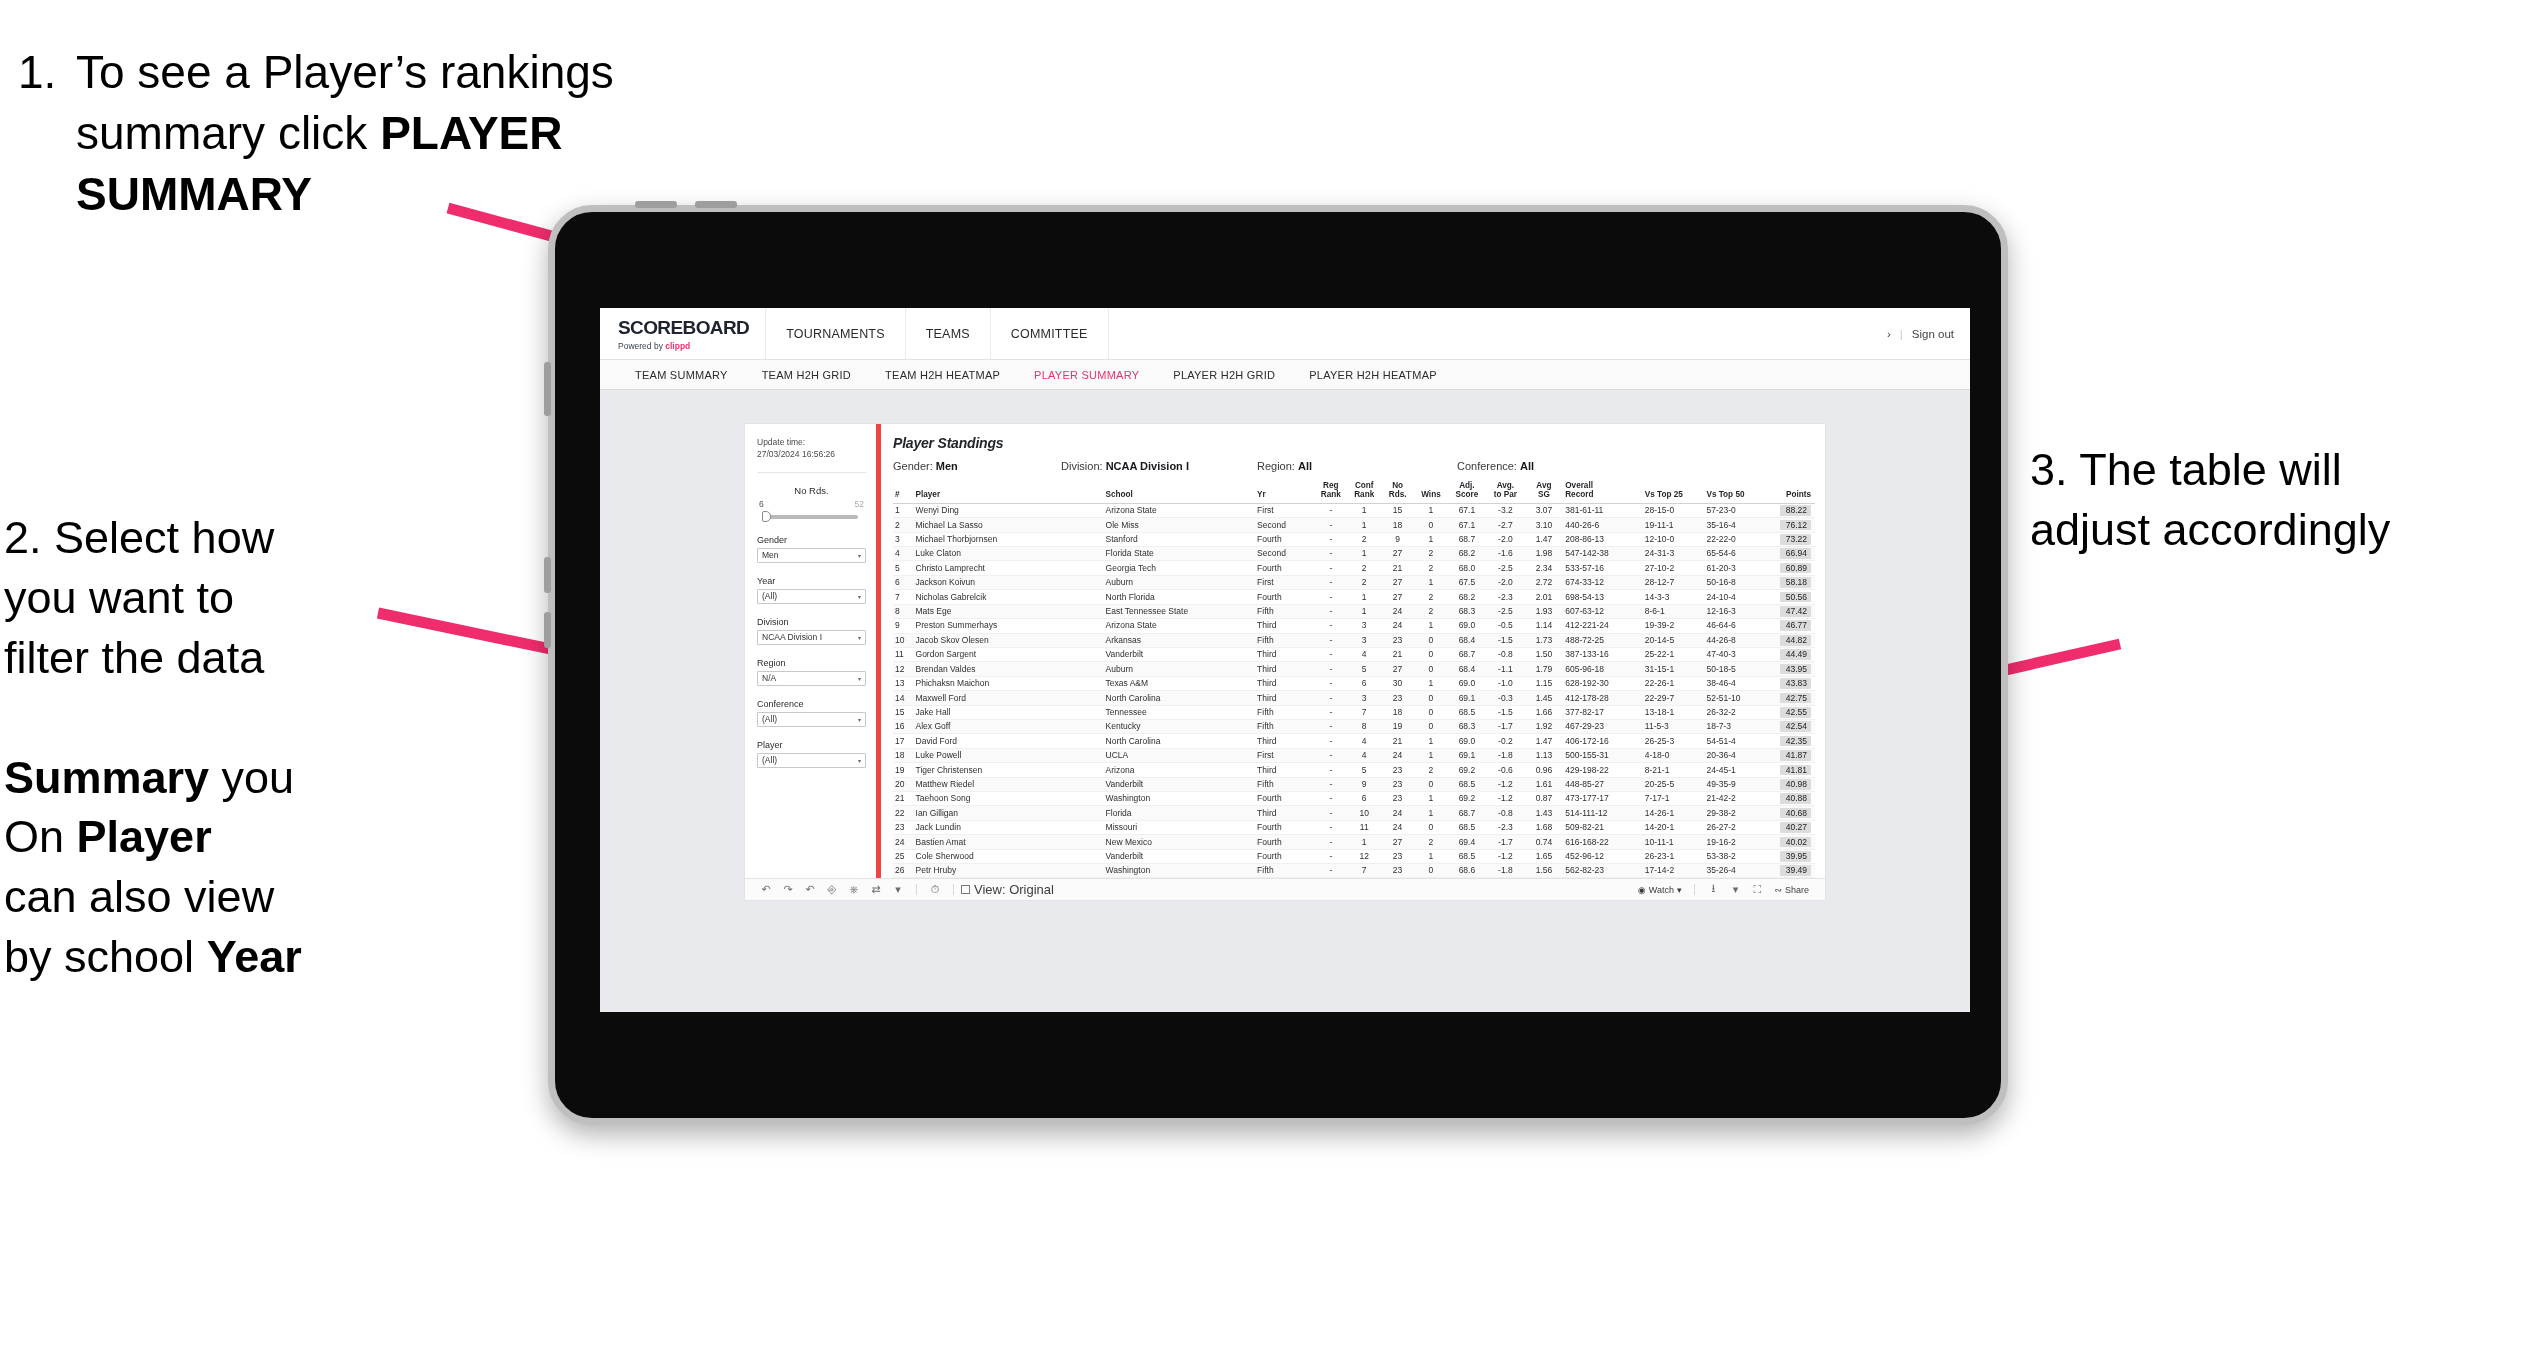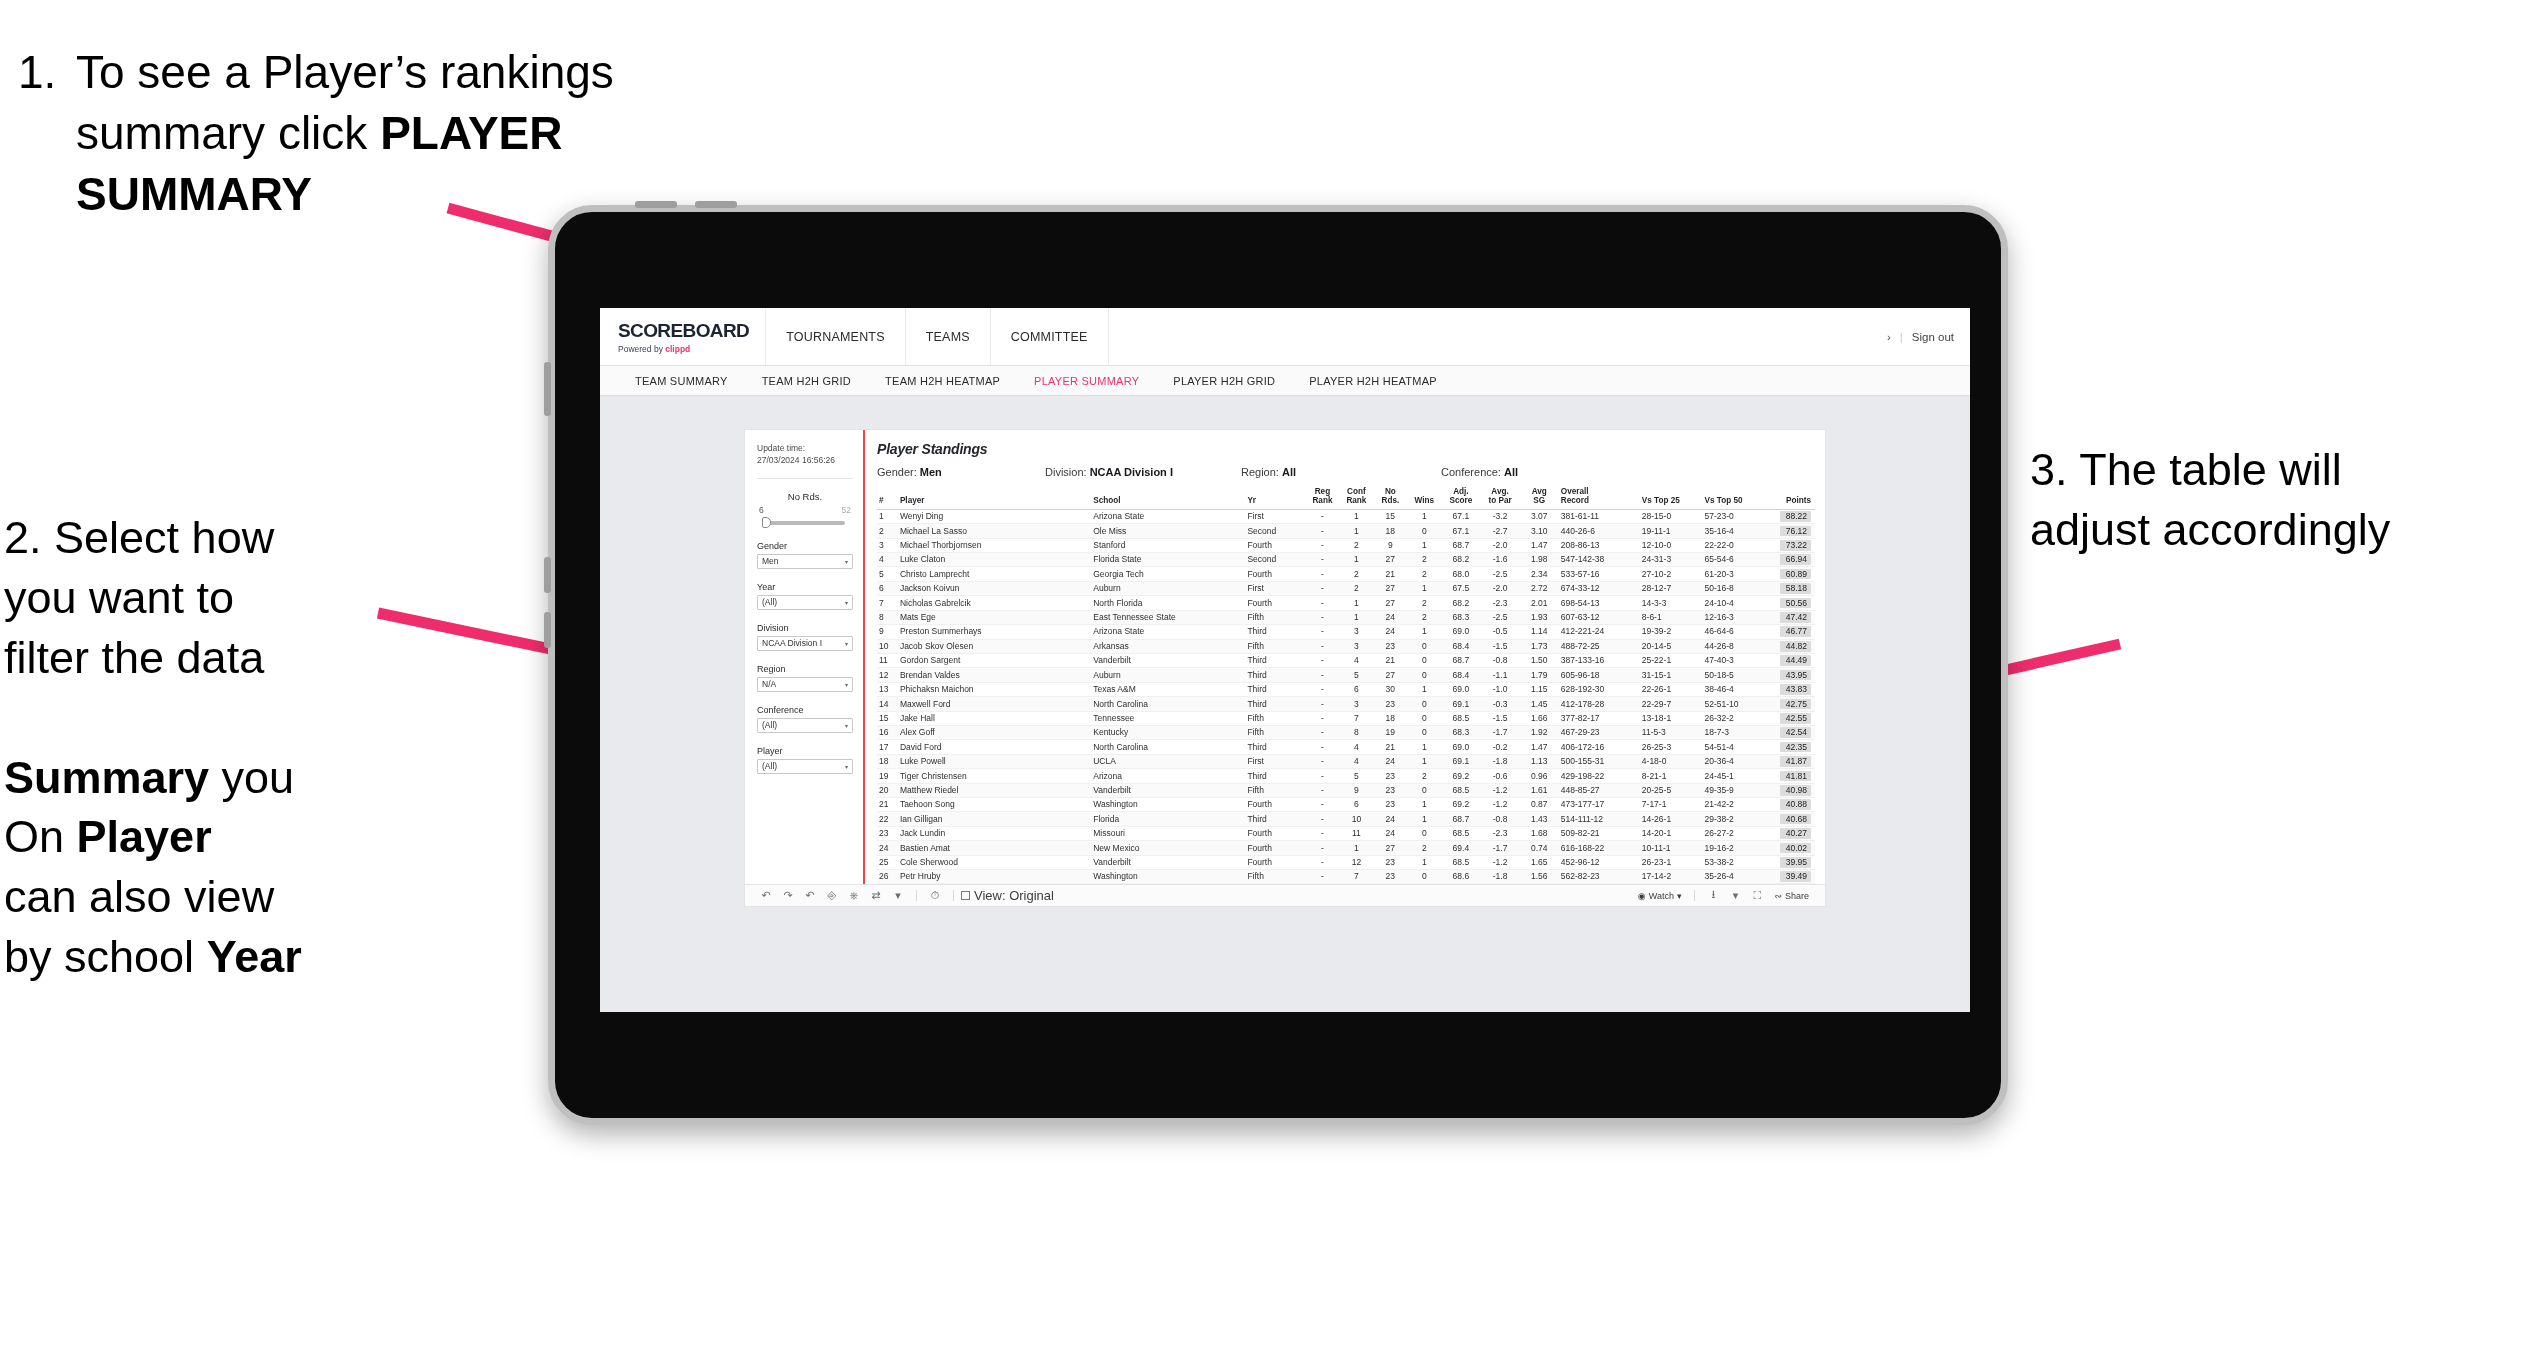--- a/index.html
+++ b/index.html
@@ -48,21 +48,21 @@
   .sb1{ top:150px; height:54px; } .sb2{ top:345px; height:36px; } .sb3{ top:400px; height:36px; }
 
   #screen {
     position:absolute; left:45px; top:96px;
     width: 1370px; height: 704px;
     background:#e9eaee; overflow:hidden;
   }
 
   
   .app-header{
-    height:58px; background:#fff; display:flex; align-items:stretch;
+    height:52px; background:#fff; display:flex; align-items:stretch;
     border-bottom:1px solid #e2e2e2;
   }
   .brand{ display:flex; flex-direction:column; justify-content:center; padding:0 16px 0 18px;
           border-right:1px solid #ececec; min-width:152px; }
   .brand .logo{ font-size:19px; font-weight:800; letter-spacing:-0.6px; color:#1d2430;
                 font-family:"Liberation Sans", sans-serif; }
   .brand .powered{ font-size:8.5px; color:#3b4250; margin-top:2px; }
   .brand .powered .clippd{ color:#e8336d; font-weight:700; }
   .nav-item{ display:flex; align-items:center; padding:0 20px; font-size:12.5px;
              color:#2b2b2b; border-right:1px solid #ececec; letter-spacing:.2px; white-space:nowrap; }
@@ -81,21 +81,21 @@
 
   
   .viz-wrap{ padding:34px 0 0 0; display:flex; justify-content:center; }
   .viz{
     width: 1080px; background:#fff; display:flex; flex-direction:column;
     box-shadow:0 0 0 1px #e4e4e4;
   }
   .viz-body{ display:flex; }
 
   
-  .filters{ width:120px; border-right:2px solid #ef4444; padding:12px 10px 10px 12px; }
+  .filters{ width:136px; border-right:5px solid #ef4444; padding:12px 10px 10px 12px; }
   .upd{ font-size:8.5px; color:#4a4a4a; line-height:1.45; }
   .fsep{ height:1px; background:#e6e6e6; margin:11px 0 12px 0; }
   .fgroup{ margin-bottom:13px; }
   .flabel{ font-size:9px; color:#2b2b2b; margin-bottom:3px; font-weight:400; }
   .fselect{
     height:15px; border:1px solid #c8c8c8; background:#fff; border-radius:1px;
     display:flex; align-items:center; justify-content:space-between;
     padding:0 4px; font-size:8.5px; color:#333;
   }
   .fselect .caret{ font-size:6px; color:#666; }

